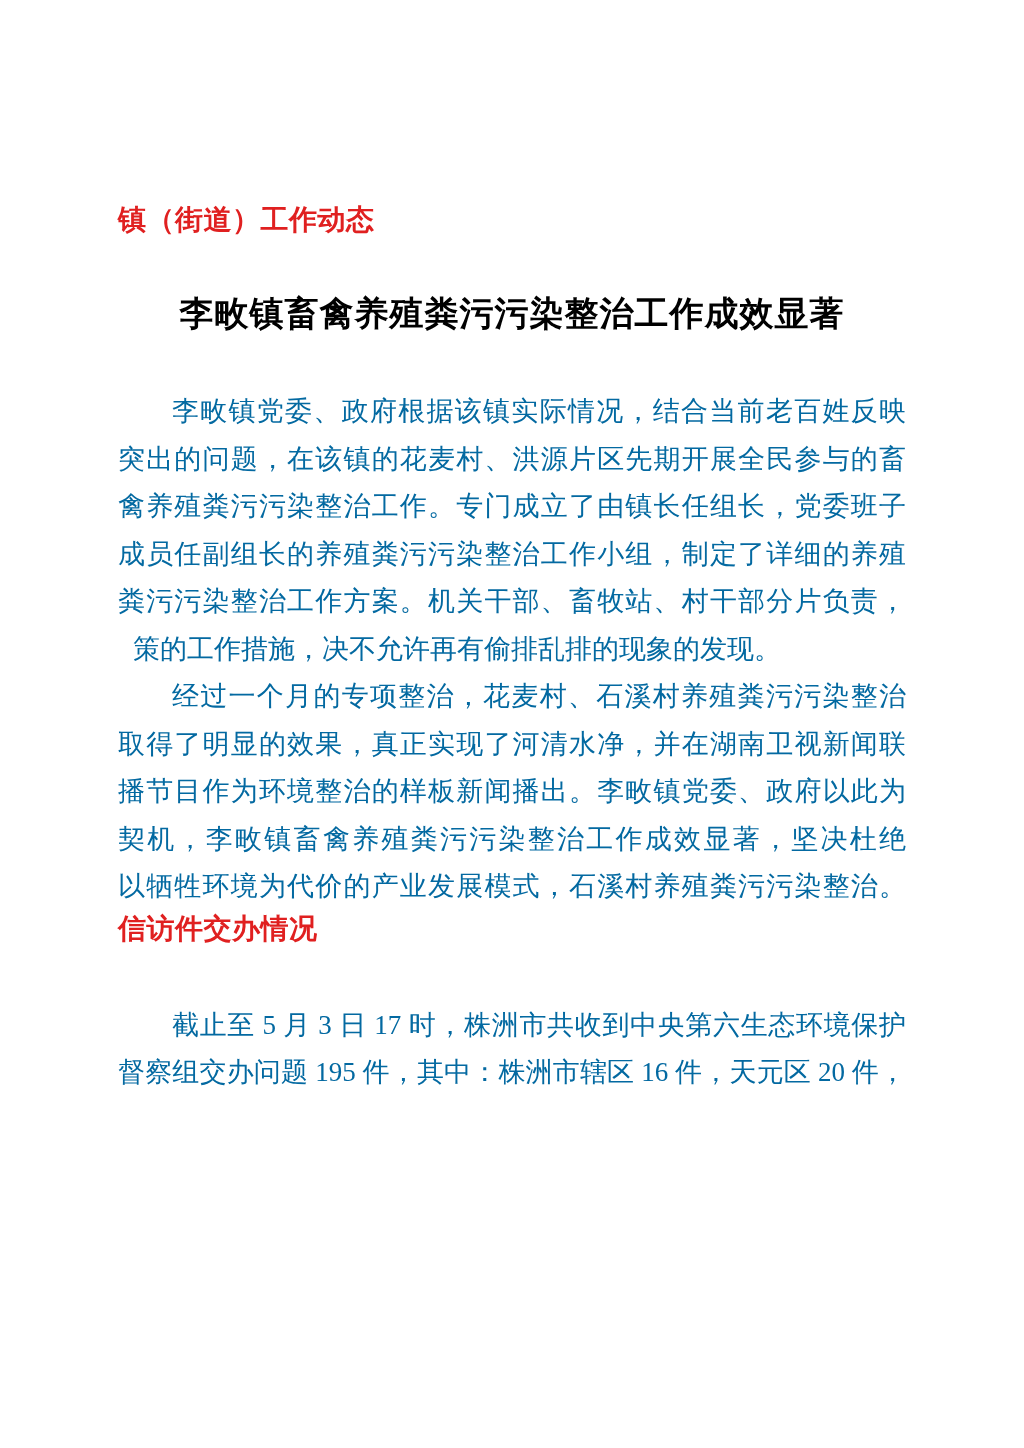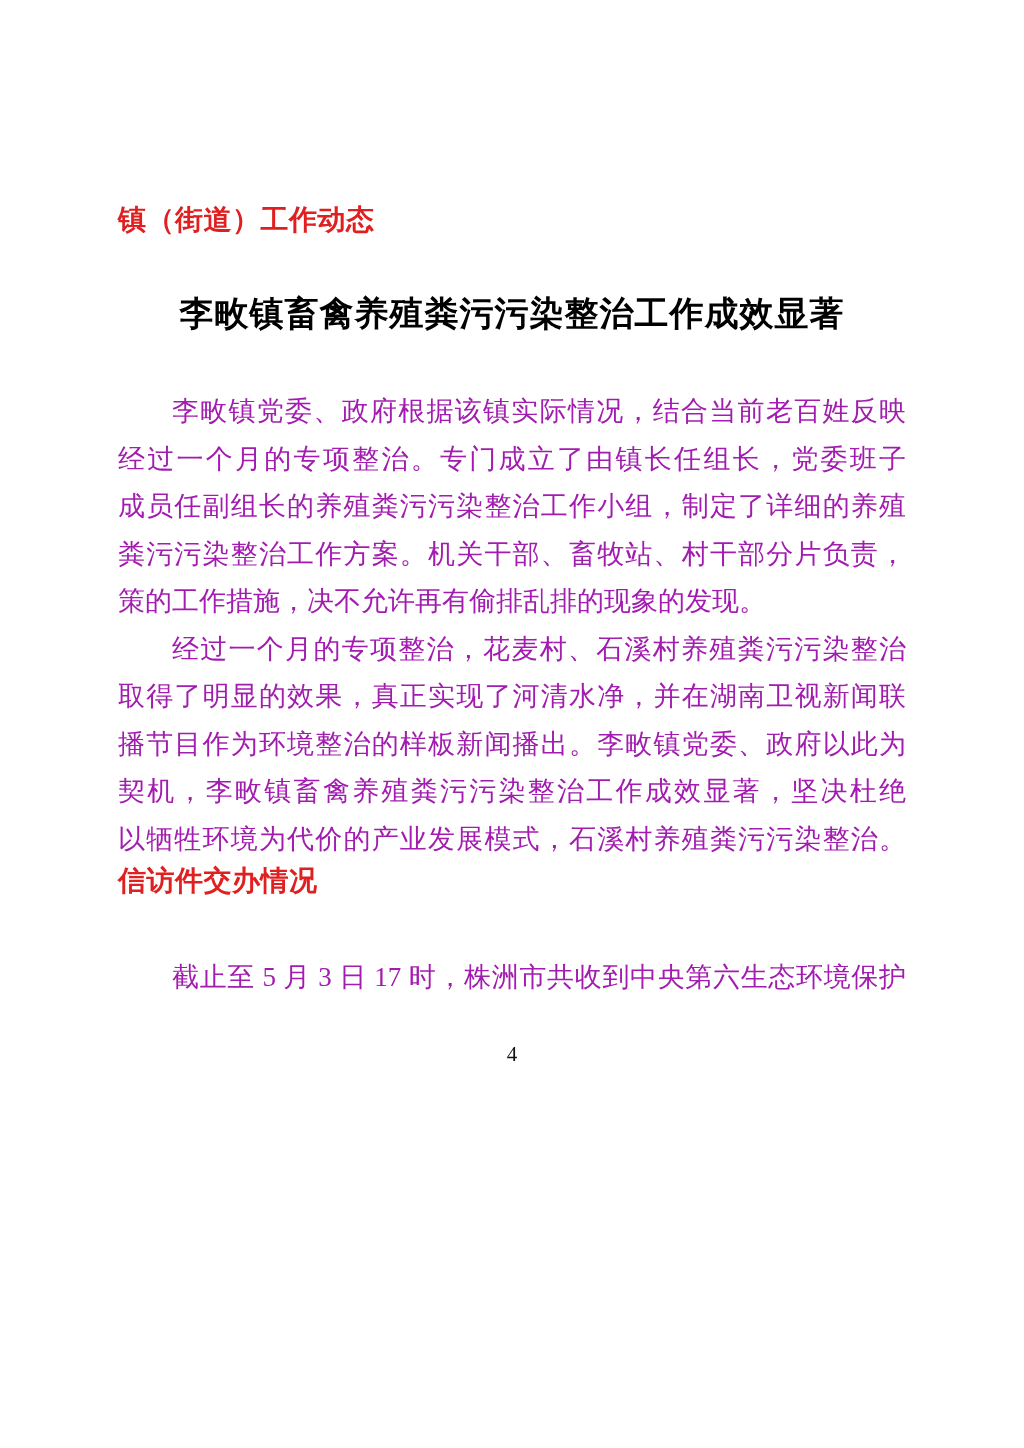--- a/index.html
+++ b/index.html
@@ -42,60 +42,63 @@
     margin-top: 52px;
   }
   .article-body.petition {
     margin-top: 55px;
   }
   .body-line {
     font-size: 27px;
     line-height: 47.5px;
     text-align: justify;
     text-align-last: justify;
-    color: #a21caf;
+    color: #0369a1;
     letter-spacing: 0;
   }
   .body-line.indent {
     text-indent: 2em;
   }
   .body-line.last {
     text-align-last: left;
+    margin-left: 15px;
   }
   .page-number {
     margin-top: 38px;
     text-align: center;
     font-size: 21px;
     line-height: 28px;
     color: #111111;
   }
 </style>
 </head>
 <body>
 
 <div class="page">
 
   <div class="section-heading">镇（街道）工作动态</div>
 
   <h1 class="article-title">李畋镇畜禽养殖粪污污染整治工作成效显著</h1>
 
   <div class="article-body">
     <div class="body-line indent">李畋镇党委、政府根据该镇实际情况，结合当前老百姓反映</div>
-    <div class="body-line">经过一个月的专项整治。专门成立了由镇长任组长，党委班子</div>
+    <div class="body-line">突出的问题，在该镇的花麦村、洪源片区先期开展全民参与的畜</div>
+    <div class="body-line">禽养殖粪污污染整治工作。专门成立了由镇长任组长，党委班子</div>
     <div class="body-line">成员任副组长的养殖粪污污染整治工作小组，制定了详细的养殖</div>
     <div class="body-line">粪污污染整治工作方案。机关干部、畜牧站、村干部分片负责，</div>
     <div class="body-line last">策的工作措施，决不允许再有偷排乱排的现象的发现。</div>
     <div class="body-line indent">经过一个月的专项整治，花麦村、石溪村养殖粪污污染整治</div>
     <div class="body-line">取得了明显的效果，真正实现了河清水净，并在湖南卫视新闻联</div>
     <div class="body-line">播节目作为环境整治的样板新闻播出。李畋镇党委、政府以此为</div>
     <div class="body-line">契机，李畋镇畜禽养殖粪污污染整治工作成效显著，坚决杜绝</div>
     <div class="body-line">以牺牲环境为代价的产业发展模式，石溪村养殖粪污污染整治。</div>
   </div>
 
   <div class="section-heading second">信访件交办情况</div>
 
   <div class="article-body petition">
     <div class="body-line indent">截止至 5 月 3 日 17 时，株洲市共收到中央第六生态环境保护</div>
+    <div class="body-line">督察组交办问题 195 件，其中：株洲市辖区 16 件，天元区 20 件，</div>
   </div>
 
   <div class="page-number">4</div>
 
 </div>
 
 </body></html>

